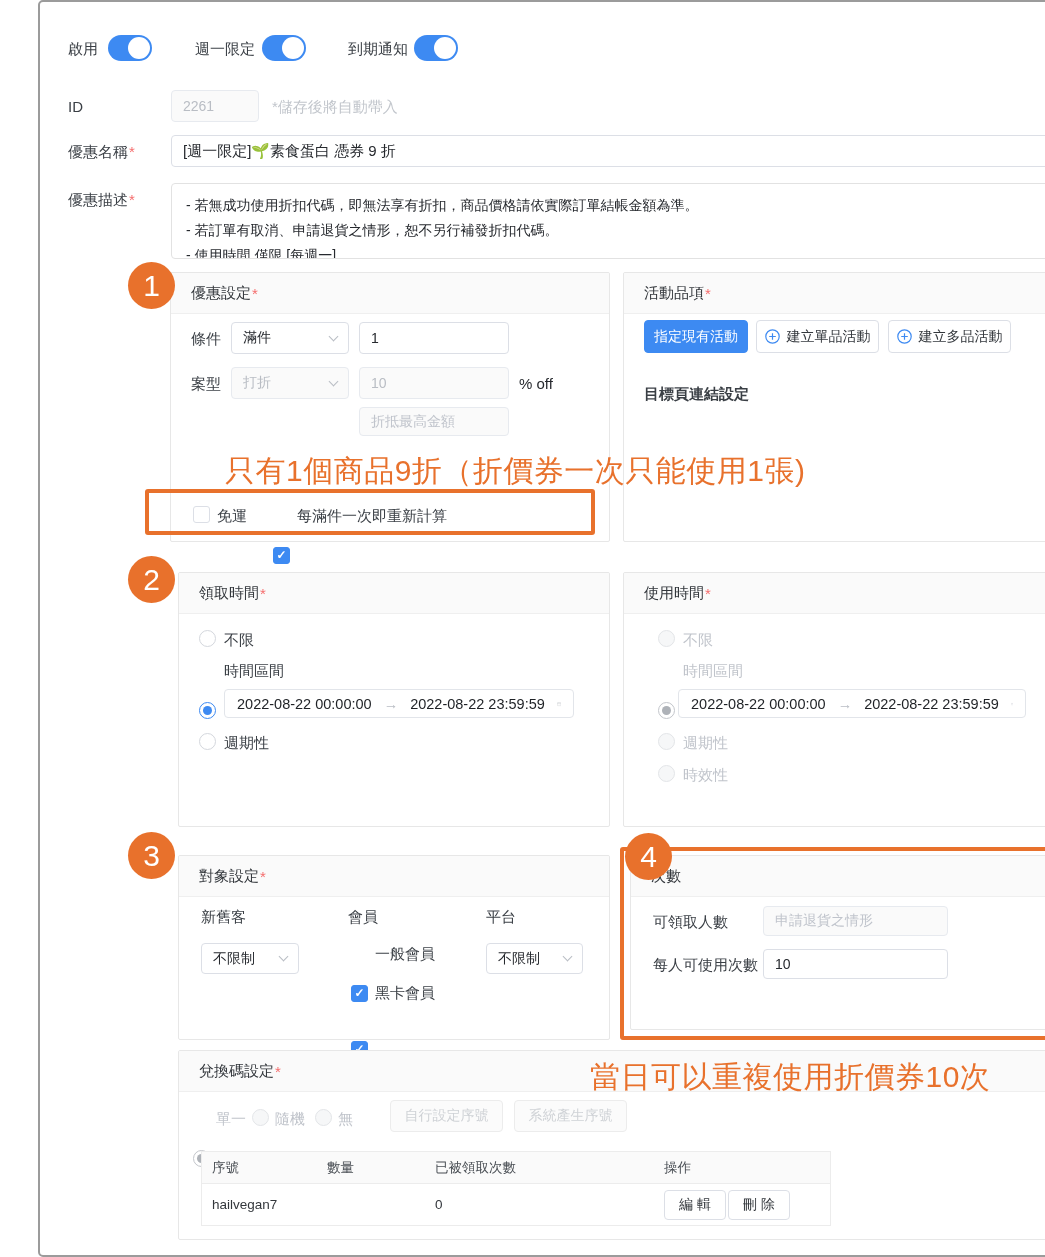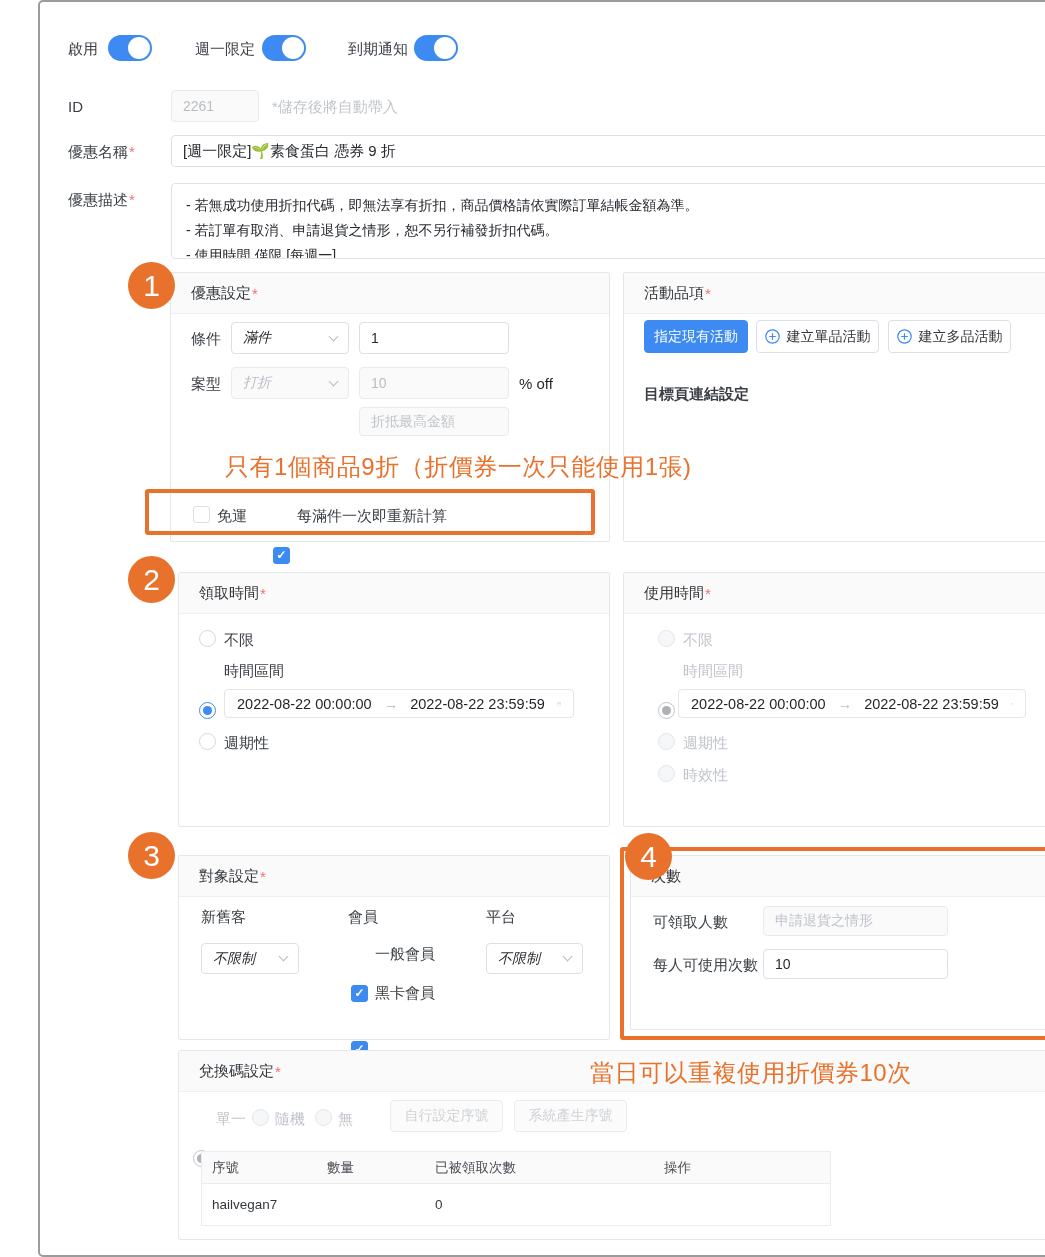--- a/index.html
+++ b/index.html
@@ -8,39 +8,39 @@
 .frame{position:relative;width:1045px;height:1257px;border:2px solid #9b9b9b;border-radius:5px;background:#fff;overflow:hidden;margin-left:38px;}
 .abs{position:absolute;}
 .lbl{font-size:15px;color:#3a3f45;line-height:18px;white-space:nowrap;}
 .star{color:var(--red);margin-left:1px;}
 .muted{color:#c2c6cc;}
 .toggle{width:44px;height:26px;border-radius:13px;background:var(--blue);}
 .toggle i{position:absolute;top:2px;right:2px;width:22px;height:22px;border-radius:50%;background:#fff;display:block;}
 .inp{border:1px solid #dcdfe6;border-radius:4px;background:#fff;display:flex;align-items:center;padding:0 11px;font-size:14px;color:#26292e;white-space:nowrap;overflow:hidden;}
 .inp.dis{background:#fafafa;border-color:#e7eaef;color:#b9bdc4;}
 .ph{color:#c0c4cc;}
-.sel{justify-content:space-between;font-style:italic;}
+.sel{justify-content:space-between;}
 .caret{width:7px;height:7px;border-right:1.4px solid #b9bdc4;border-bottom:1.4px solid #b9bdc4;transform:rotate(45deg);margin-top:-4px;flex:none;}
 .panel{border:1px solid #e7e7e7;border-radius:2px;background:#fff;}
 .phead{height:41px;background:#fafafa;border-bottom:1px solid #efefef;display:flex;align-items:center;padding:0 20px;font-size:15px;color:#33373c;border-radius:2px 2px 0 0;}
 .cb{width:17px;height:17px;border:1px solid #dcdfe6;border-radius:3px;background:#fff;}
 .cb.on{background:var(--blue);border-color:var(--blue);position:relative;}
 .cb.on::after{content:"✓";position:absolute;inset:0;color:#fff;font-size:12px;line-height:15px;text-align:center;font-weight:bold;}
 .radio{width:17px;height:17px;border:1px solid #d4d7dd;border-radius:50%;background:#fff;}
 .radio.on{border:1.6px solid var(--blue);position:relative;}
 .radio.on::after{content:"";position:absolute;inset:3px;background:var(--blue);border-radius:50%;}
 .radio.dis{background:#f6f7f8;border-color:#e3e5e8;}
 .radio.on.gray{border-color:#c3c6cb;background:#fff;}
 .radio.on.gray::after{background:#aeb2b8;}
 .glbl{font-size:15px;color:#c0c4cb;white-space:nowrap;line-height:18px;}
 .btn{border:1px solid #dcdfe6;border-radius:4px;background:#fff;display:flex;align-items:center;justify-content:center;font-size:14px;color:#33373c;gap:7px;white-space:nowrap;}
 .btn.primary{background:var(--blue);border-color:var(--blue);color:#fff;justify-content:center;}
 .btn.dis{background:#fbfbfb;border-color:#ececec;color:#cfd2d6;}
 .circle{width:47px;height:47px;border-radius:50%;background:var(--orange);color:#fff;display:flex;align-items:center;justify-content:center;font-size:30px;font-weight:500;z-index:5;}
-.note-orange{color:var(--orange);font-size:24px;font-weight:500;white-space:nowrap;z-index:4;letter-spacing:0.5px;}
+.note-orange{color:var(--orange);font-size:30px;font-weight:500;white-space:nowrap;z-index:4;letter-spacing:0.5px;}
 .obox{border:4px solid var(--orange);border-radius:3px;z-index:3;background:transparent;}
 .datebox{border:1px solid #e2e5ea;border-radius:4px;background:#fff;display:flex;align-items:center;padding:0 12px;font-size:14.5px;font-weight:500;color:#1f2226;gap:12px;white-space:nowrap;}
 .datebox .arrow{color:#b9bdc4;font-weight:400;}
 .thumb{width:6px;border-radius:3px;background:#c7c7c7;}
 .descbox{border:1px solid #e2e2e2;border-radius:4px;background:#fff;padding:9px 14px;font-size:14px;line-height:25px;color:#26292e;overflow:hidden;}
 .tbl{border:1px solid #ececec;background:#fff;font-size:13.5px;text-align:center;}
 .trow{display:flex;align-items:center;}
 .thead{height:32px;background:#fafafa;border-bottom:1px solid #ececec;color:#4a4f55;}
 .tbody{height:41px;color:#33373c;}
 .tc{padding-left:10px;white-space:nowrap;overflow:hidden;display:flex;align-items:center;gap:2px;}
@@ -253,17 +253,25 @@
       <div class="trow thead">
         <div class="tc" style="width:115px">序號</div>
         <div class="tc" style="width:108px">數量</div>
         <div class="tc" style="width:229px">已被領取次數</div>
         <div class="tc" style="width:176px">操作</div>
       </div>
       <div class="trow tbody">
         <div class="tc" style="width:115px">hailvegan7</div>
         <div class="tc" style="width:108px"></div>
         <div class="tc" style="width:229px">0</div>
+        <div class="tc" style="width:176px">
+          <div class="btn" style="width:62px;height:30px">
+              <span>編 輯</span>
+            </div>
+          <div class="btn" style="width:62px;height:30px">
+              <span>刪 除</span>
+            </div>
+        </div>
       </div>
     </div>
   </div>
 
 </div>
 
 </body></html>

